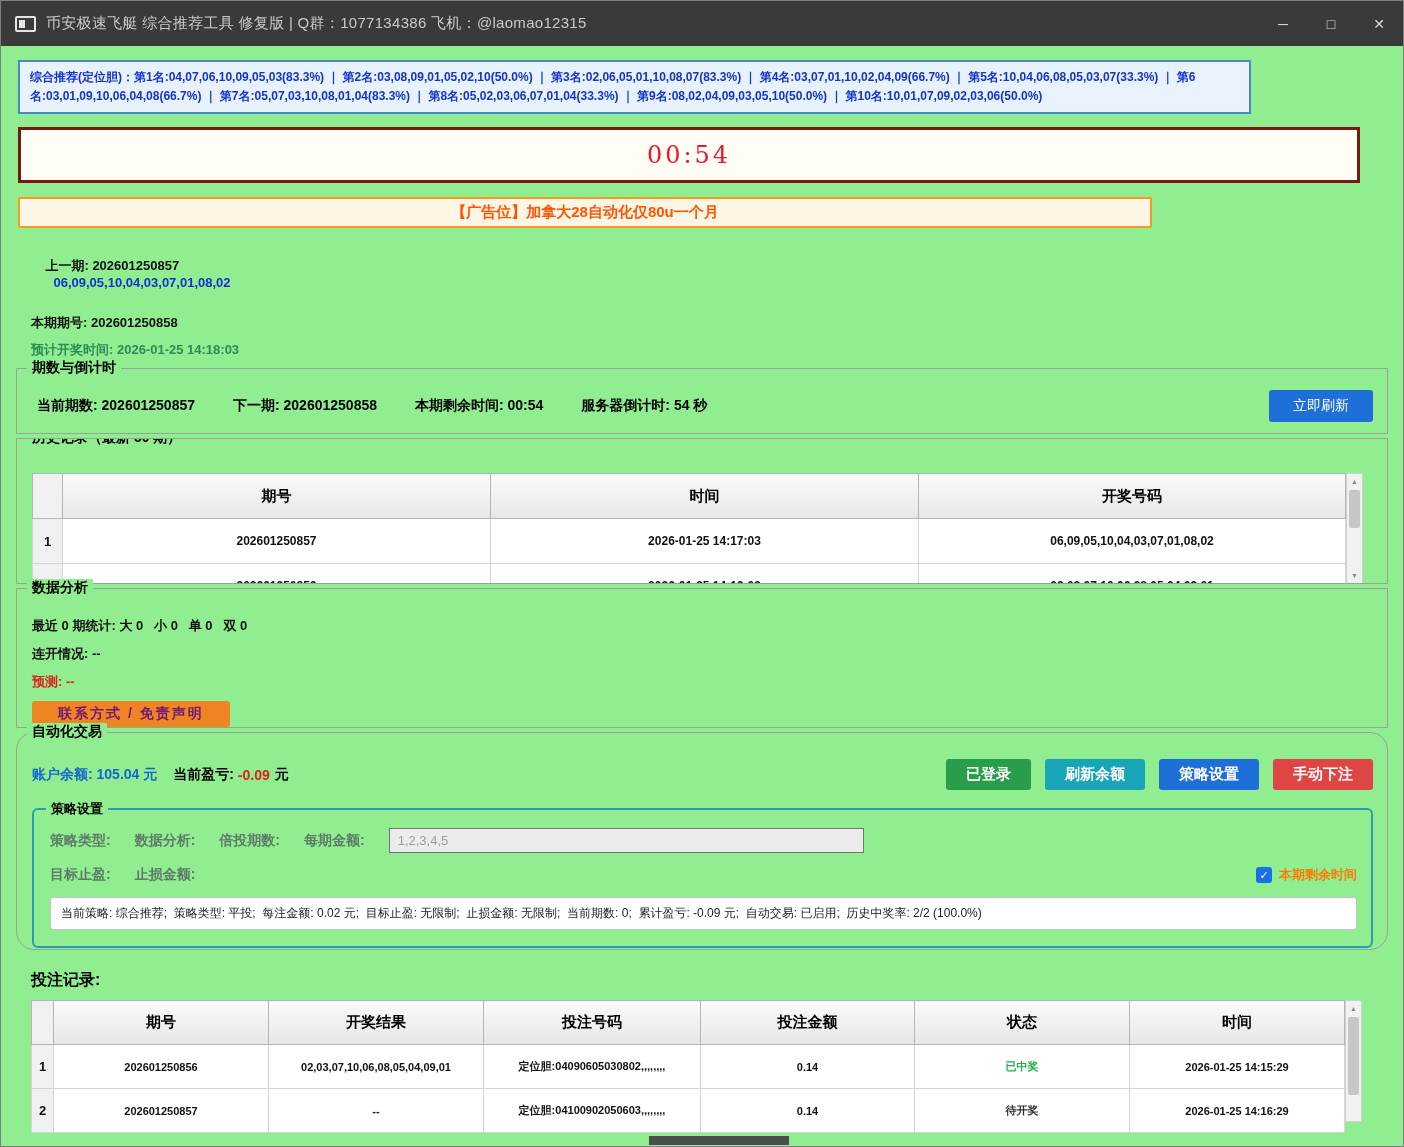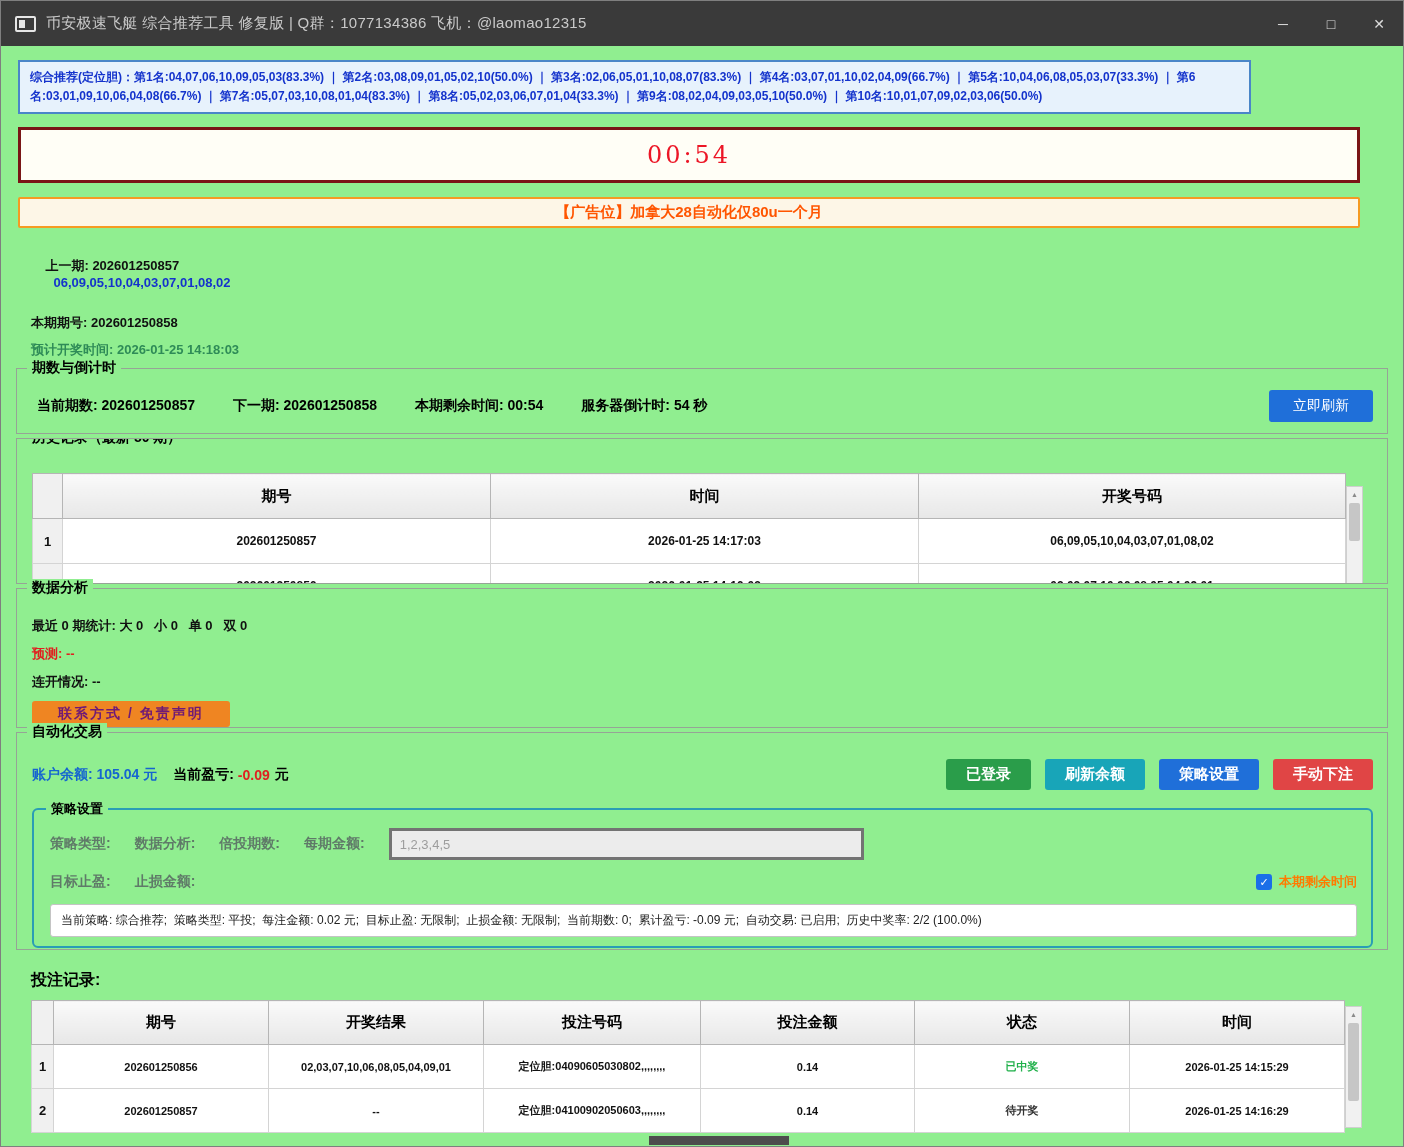--- a/index.html
+++ b/index.html
@@ -26,21 +26,21 @@
     padding:6px 10px; color:#1433cc;
     font-size:12px; font-weight:bold; line-height:1.6;
   }
   .timer-box {
     margin:13px 0 0 17px; width:1342px; height:56px;
     background:#fffef6; border:3px solid #7a1616;
     display:flex; align-items:center; justify-content:center;
   }
   .timer-text { font-family:"DejaVu Serif","Liberation Serif",serif; font-size:24px; color:#ec1626; letter-spacing:3px; }
   .ad-box {
-    margin:14px 0 0 17px; width:1342px; height:31px;
+    margin:14px 0 0 17px; width:1134px; height:31px;
     background:#fdf6e7; border:2px solid #f59a23; border-radius:2px;
     display:flex; align-items:center; justify-content:center;
   }
   .ad-text { color:#ff5500; font-size:15px; font-weight:bold; }
 
   
   .info-lines { margin:14px 0 0 30px; }
   .info-line { font-size:13px; font-weight:bold; color:#111; margin-bottom:9px; white-space:pre; }
   .prev-numbers { color:#1433cc; margin-left:8px; }
   .draw-time { color:#2e8b57; }
@@ -48,21 +48,21 @@
   
   .gbox { position:relative; border:1px solid #96a496; margin:4px 15px 0 15px; }
   .gtitle { position:absolute; top:-10px; left:10px; background:#90ee90; padding:0 5px; font-size:14px; font-weight:bold; color:#000; white-space:pre; }
 
   
   .period-box { height:64px; display:flex; align-items:center; padding:10px 14px 0 20px; gap:38px; }
   .period-item { font-size:14px; font-weight:bold; white-space:pre; }
   .refresh-btn { margin-left:auto; background:#1f6fd9; color:#fff; font-size:14px; padding:7px 24px; border:none; border-radius:3px; cursor:pointer; }
 
   
-  .table-wrap { display:flex; align-items:center; }
+  .table-wrap { display:flex; align-items:flex-start; }
   table { border-collapse:collapse; table-layout:fixed; background:#fff; }
   th { background:linear-gradient(#fafafa,#e7e7e7); border:1px solid #b5b5b5; font-size:15px; font-weight:bold; height:34px; color:#000; }
   td { border:1px solid #d4d4d4; text-align:center; font-size:12px; font-weight:bold; color:#111; overflow:hidden; white-space:nowrap; }
   .rownum { background:#f0f0f0; font-size:13px; }
   .history-box { height:146px; overflow:hidden; padding:34px 0 0 15px; }
   .history-tbl tr { height:45px; }
   .bets-tbl tr { height:44px; }
   .cell-small { font-size:11px; }
   .status-won { color:#22b14c; }
   .status-pending { color:#333; }
@@ -75,37 +75,37 @@
   .h-111 { height:111px; } .h-122 { height:122px; }
   .thumb-40 { height:38px; } .thumb-78 { height:78px; }
 
   
   .analysis-box { height:140px; padding:28px 0 0 15px; }
   .analysis-line { font-size:13px; font-weight:bold; margin-bottom:10px; white-space:pre; color:#111; }
   .pred { color:#e02020; }
   .contact-btn { background:#ef8522; color:#701a75; font-size:14px; font-weight:bold; padding:4px 26px; border:none; border-radius:3px; letter-spacing:2px; cursor:pointer; }
 
   
-  .auto-box { height:218px; padding:26px 14px 0 15px; }
+  .auto-box { height:218px; padding:26px 14px 0 15px;border-radius:18px; }
   .auto-row1 { display:flex; align-items:center; }
   .balance { color:#1565d0; font-size:14px; font-weight:bold; white-space:pre; }
   .pnl-label { font-size:14px; font-weight:bold; margin-left:16px; white-space:pre; }
   .pnl-value { color:#e02020; font-size:14px; font-weight:bold; }
   .pnl-unit { font-size:14px; font-weight:bold; margin-left:5px; }
   .auto-buttons { margin-left:auto; display:flex; gap:14px; }
   .btn { color:#fff; font-size:15px; font-weight:bold; padding:6px 20px; border:none; border-radius:3px; cursor:pointer; }
   .btn-green { background:#2a9d4a; } .btn-teal { background:#18a5b8; }
   .btn-blue { background:#1f6fd9; } .btn-red { background:#e04545; }
 
   .strategy-box { position:relative; border:2px solid #2a9db5; border-radius:6px; margin-top:18px; height:140px; padding:18px 14px 0 16px; }
   .strategy-box .gtitle { font-size:13px; left:12px; }
   .strat-row { display:flex; align-items:center; color:#5f7a68; font-size:14px; font-weight:bold; }
   .strat-row2 { margin-top:13px; }
   .strat-label { margin-right:24px; white-space:pre; }
-  .strat-input { width:475px; height:32px; background:#ececec; border:3px solid #737373; color:#9d9d9d; font-size:13px; padding-left:8px; font-family:inherit; }
+  .strat-input { width:475px; height:25px; background:#ececec; border:1px solid #737373; color:#9d9d9d; font-size:13px; padding-left:8px; font-family:inherit; }
   .auto-check { margin-left:auto; display:flex; align-items:center; gap:7px; }
   .checkbox { width:16px; height:16px; background:#1a6fe8; border-radius:3px; color:#fff; font-size:11px; display:flex; align-items:center; justify-content:center; cursor:pointer; }
   .check-label { color:#ff7a00; font-size:13px; font-weight:bold; }
   .status-bar { margin-top:13px; margin-right:0; background:#fff; border:1px solid #c4c4c4; border-radius:3px; height:33px; line-height:31px; font-size:12px; color:#222; padding-left:10px; white-space:pre; overflow:hidden; }
 
   
   .bets-title { margin:20px 0 0 30px; font-size:16px; font-weight:bold; }
   .bets-wrap { margin:9px 0 0 30px; }
 
   
@@ -193,22 +193,22 @@
       <div class="vthumb thumb-40"></div>
       <div class="vspacer"></div>
       <div class="varrow">▼</div>
     </div>
   </div>
 </div>
 
 <div class="gbox analysis-box">
   <span class="gtitle">数据分析</span>
   <div class="analysis-line">最近 0 期统计: 大 0   小 0   单 0   双 0</div>
+  <div class="analysis-line">连开情况: --</div>
   <div class="analysis-line pred">预测: --</div>
-  <div class="analysis-line">连开情况: --</div>
   <button class="contact-btn">联系方式 / 免责声明</button>
 </div>
 
 <div class="gbox auto-box">
   <span class="gtitle">自动化交易</span>
   <div class="auto-row1">
     <span class="balance">账户余额: 105.04 元</span>
     <span class="pnl-label">当前盈亏: </span>
     <span class="pnl-value">-0.09</span>
     <span class="pnl-unit">元</span>

